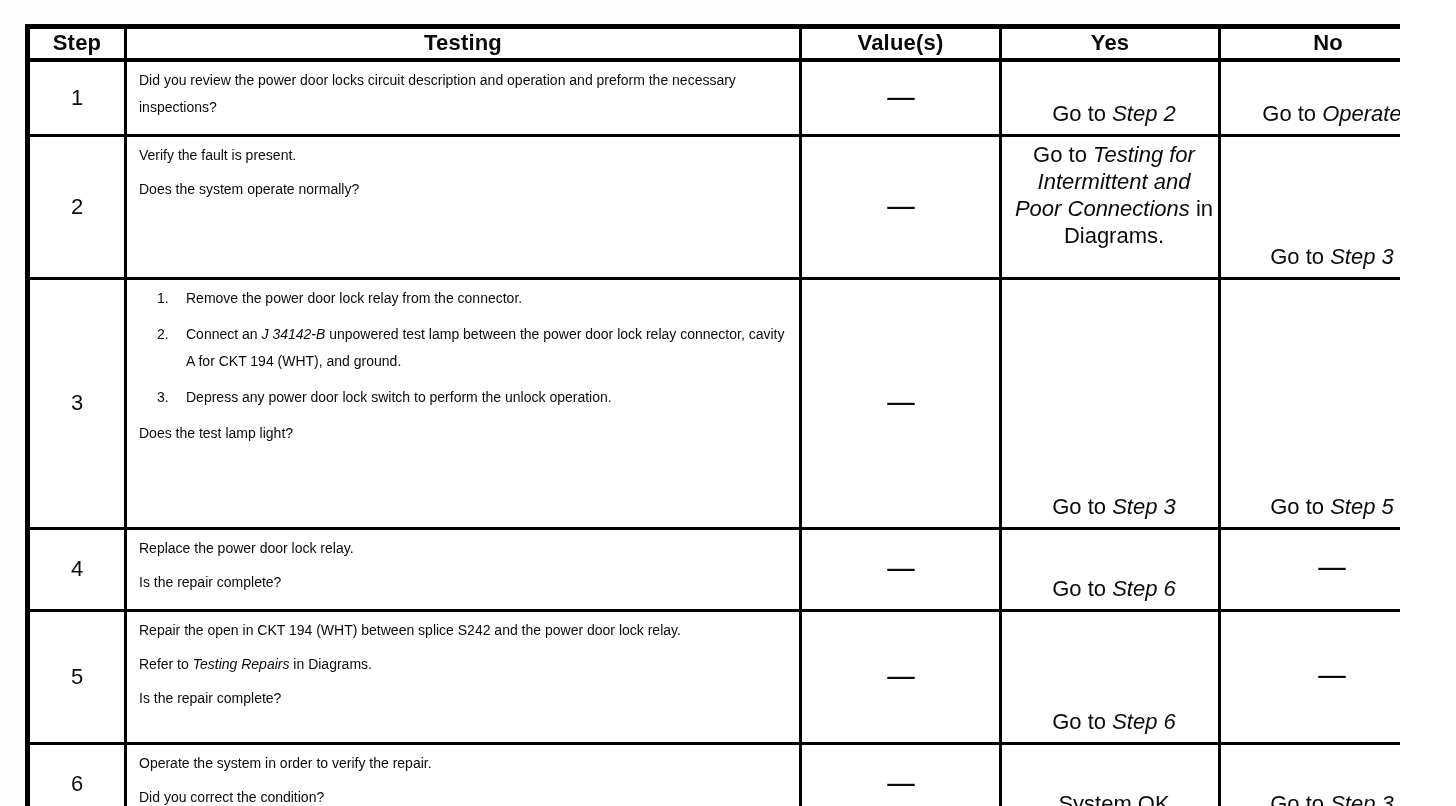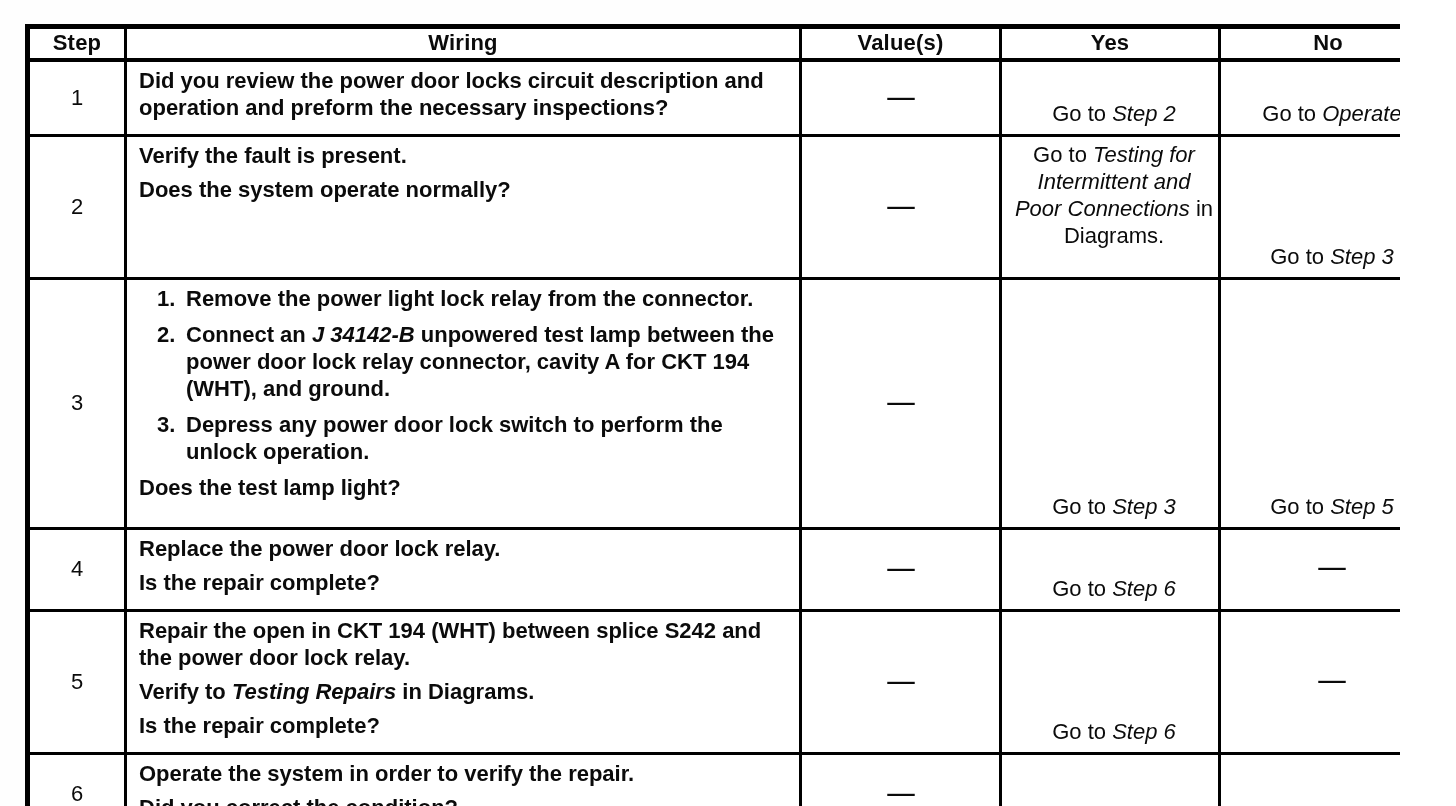--- a/index.html
+++ b/index.html
@@ -22,21 +22,21 @@
            letter-spacing:0.2px;}
 
   tbody tr:nth-child(1){height:64px;}
   tbody tr:nth-child(2){height:143px;}
   tbody tr:nth-child(3){height:250px;}
   tbody tr:nth-child(4){height:70px;}
   tbody tr:nth-child(5){height:133px;}
   tbody tr:nth-child(6){height:72px;}
 
   td.step-cell{text-align:center;vertical-align:middle;font-size:22px;}
-  td.action-cell{vertical-align:top;padding:5px 8px 6px 12px;font-size:22px;line-height:27px;font-weight:bold;}
+  td.action-cell{vertical-align:top;padding:5px 8px 6px 12px;font-size:14px;line-height:27px;}
   .para{margin:0 0 7px 0;}
   .list-item{display:flex;margin:0 0 9px 0;padding-left:18px;}
   .list-item .marker{flex:0 0 29px;}
   .list-item .body{flex:1 1 auto;}
 
   td.value-cell{text-align:center;vertical-align:middle;font-size:22px;}
   td.yes-cell,td.no-cell{text-align:center;font-size:22px;line-height:27px;padding:4px 4px 7px 12px;}
   td.v-bottom{vertical-align:bottom;}
   td.v-top{vertical-align:top;text-align:center;}
   td.v-center{vertical-align:middle;}
@@ -52,21 +52,21 @@
     <colgroup>
       <col class="c-step">
         <col class="c-action">
         <col class="c-value">
         <col class="c-yes">
         <col class="c-no">
     </colgroup>
     <thead>
       <tr>
         <th>Step</th>
-        <th>Wiring</th>
+        <th>Testing</th>
         <th>Value(s)</th>
         <th>Yes</th>
         <th>No</th>
       </tr>
     </thead>
     <tbody id="diag-body">
         <tr>
           <td class="step-cell">1</td>
           <td class="action-cell">
             <div class="para"><span>Did you review the power door locks circuit description and operation and preform the necessary inspections?</span></div>
@@ -83,21 +83,21 @@
           </td>
           <td class="value-cell"><span class="dash">—</span></td>
           <td class="yes-cell v-top"><span>Go to </span><i>Testing for Intermittent and Poor Connections</i><span> in Diagrams.</span></td>
           <td class="no-cell v-bottom"><span>Go to </span><i>Step 3</i></td>
         </tr>
         <tr>
           <td class="step-cell">3</td>
           <td class="action-cell">
             <div class="list-item">
               <span class="marker">1.</span>
-              <span class="body"><span>Remove the power light lock relay from the connector.</span></span>
+              <span class="body"><span>Remove the power door lock relay from the connector.</span></span>
             </div>
             <div class="list-item">
               <span class="marker">2.</span>
               <span class="body"><span>Connect an </span><i>J 34142-B</i><span> unpowered test lamp between the power door lock relay connector, cavity A for CKT 194 (WHT), and ground.</span></span>
             </div>
             <div class="list-item">
               <span class="marker">3.</span>
               <span class="body"><span>Depress any power door lock switch to perform the unlock operation.</span></span>
             </div>
             <div class="para"><span>Does the test lamp light?</span></div>
@@ -113,21 +113,21 @@
             <div class="para"><span>Is the repair complete?</span></div>
           </td>
           <td class="value-cell"><span class="dash">—</span></td>
           <td class="yes-cell v-bottom"><span>Go to </span><i>Step 6</i></td>
           <td class="no-cell v-center"><span class="dash">—</span></td>
         </tr>
         <tr>
           <td class="step-cell">5</td>
           <td class="action-cell">
             <div class="para"><span>Repair the open in CKT 194 (WHT) between splice S242 and the power door lock relay.</span></div>
-            <div class="para"><span>Verify to </span><i>Testing Repairs</i><span> in Diagrams.</span></div>
+            <div class="para"><span>Refer to </span><i>Testing Repairs</i><span> in Diagrams.</span></div>
             <div class="para"><span>Is the repair complete?</span></div>
           </td>
           <td class="value-cell"><span class="dash">—</span></td>
           <td class="yes-cell v-bottom"><span>Go to </span><i>Step 6</i></td>
           <td class="no-cell v-center"><span class="dash">—</span></td>
         </tr>
         <tr>
           <td class="step-cell">6</td>
           <td class="action-cell">
             <div class="para"><span>Operate the system in order to verify the repair.</span></div>

